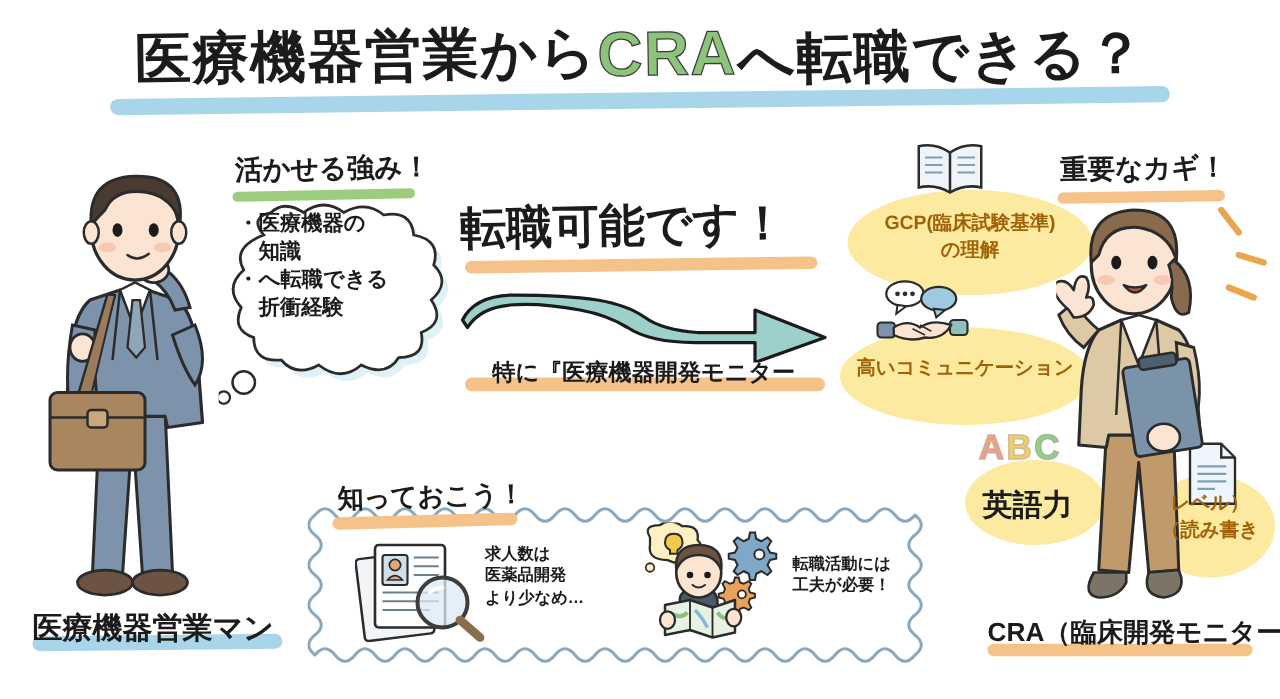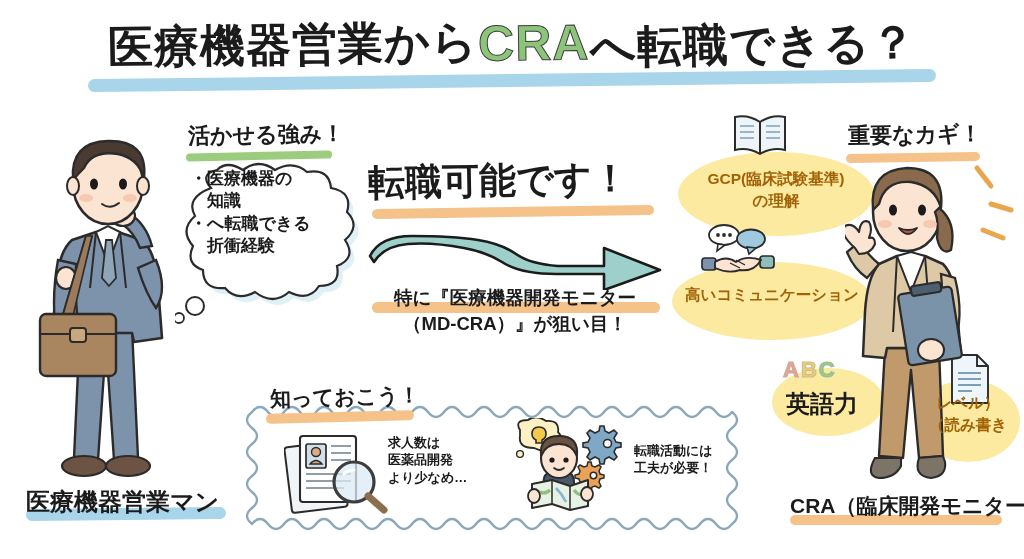--- a/index.html
+++ b/index.html
@@ -40,21 +40,21 @@
   .ycap{position:absolute;z-index:3;text-align:center;font-weight:bold;color:#a16207;}
 
   
   #wavebox{left:246px;top:398px;width:512px;height:148px;}
   .wb-txt{position:absolute;z-index:3;font-size:13px;line-height:1.34;font-weight:bold;color:#1b1b1b;}
 
   
   #cap-left{left:26px;top:486px;font-size:24px;font-weight:bold;color:#1b1b1b;white-space:nowrap;z-index:3;}
   #cap-right{left:790px;top:492px;font-size:21px;font-weight:bold;color:#1b1b1b;white-space:nowrap;z-index:3;}
 
-  #abc{left:783px;top:357px;font-size:22px;font-weight:bold;letter-spacing:2px;z-index:3;}
+  #abc{left:783px;top:342px;font-size:28px;font-weight:bold;letter-spacing:2px;z-index:3;}
   #abc .a{color:#f0a173;-webkit-text-stroke:1.2px #caa;}
   #abc .b{color:#f2cf63;-webkit-text-stroke:1.2px #cb9;}
   #abc .c{color:#9ccd7f;-webkit-text-stroke:1.2px #9b9;}
   #eigo{left:786px;top:388px;font-size:24px;font-weight:bold;color:#1b1b1b;z-index:3;}
 </style>
 </head>
 <body>
 
 <div id="stage">
 
@@ -147,21 +147,20 @@
   <div class="abs" style="left:368px;top:218px;">
     <svg width="300" height="72" viewBox="0 0 300 72">
       <path d="M2 38 Q12 18 44 18 Q84 18 110 22 Q134 26 148 36 Q162 46 190 48 L236 48 L236 30 L292 52 L236 72 L236 56 L188 56
                Q152 56 134 44 Q118 34 96 30 Q64 24 40 26 Q16 28 6 44 Z" fill="#9ed0cb" stroke="#1b1b1b" stroke-width="2.6" stroke-linejoin="round"></path>
     </svg>
   </div>
 
   <div class="abs mk mk-orange" style="left:372px;top:302px;width:288px;height:11px;"></div>
   <div class="abs hand" id="center-sub">
     <div style="position:relative;z-index:3;">特に『医療機器開発モニター</div>
-    <div style="position:relative;z-index:3;">（MD-CRA）』が狙い目！</div>
   </div>
 
   <div class="abs mk mk-orange" style="left:846px;top:153px;width:134px;height:9px;transform:rotate(-1deg);"></div>
   <div class="abs hand" style="left:848px;top:120px;font-size:22px;font-weight:bold;z-index:3;white-space:nowrap;transform:rotate(-1deg);">重要なカギ！</div>
 
   <div class="yell" style="left:678px;top:152px;width:196px;height:84px;"></div>
   <div class="abs" style="left:732px;top:112px;">
     <svg width="56" height="44" viewBox="0 0 56 44">
       <path d="M28 10 Q16 2 3 5 L3 38 Q16 35 28 42 Q40 35 53 38 L53 5 Q40 2 28 10 Z" fill="#eef4f8" stroke="#2b2b2b" stroke-width="2"></path>
       <path d="M28 10 L28 42" stroke="#2b2b2b" stroke-width="2"></path>

